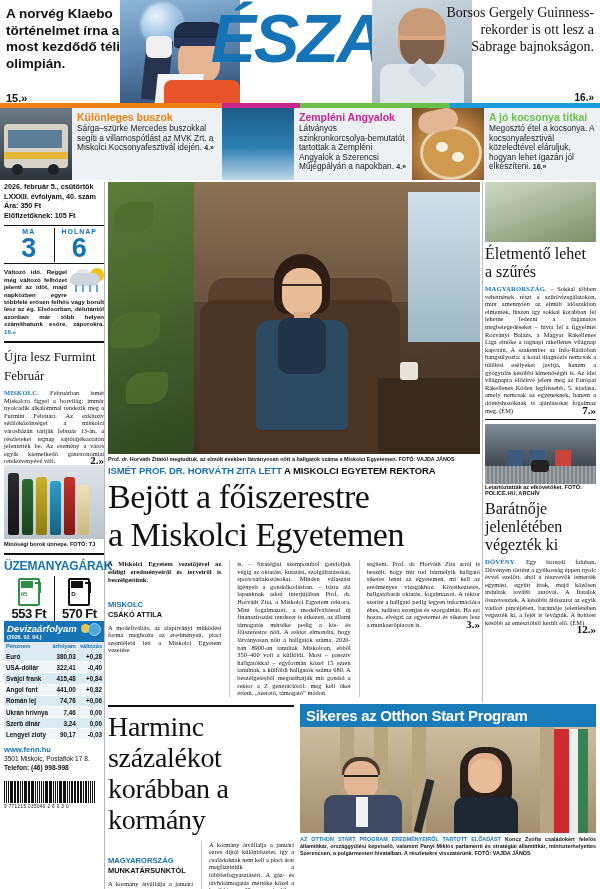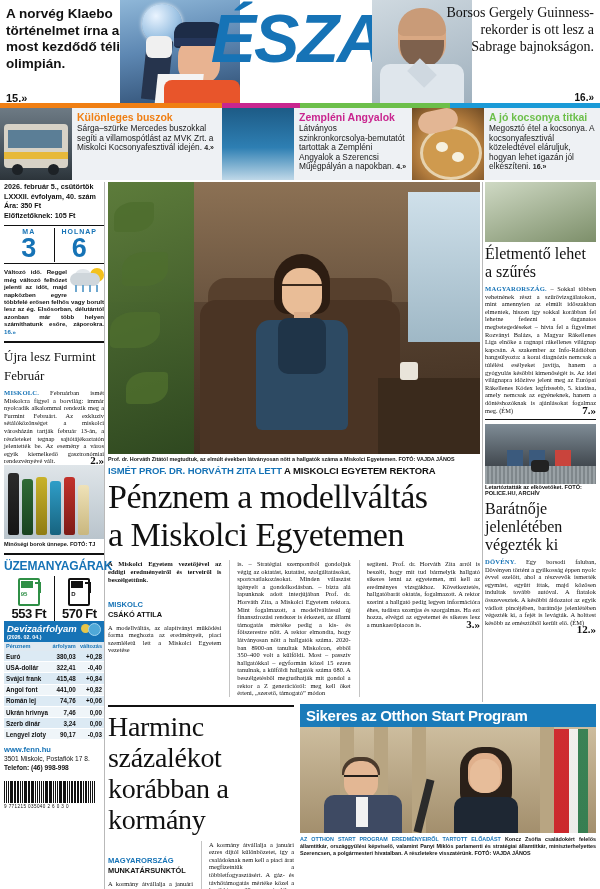--- a/index.html
+++ b/index.html
@@ -522,21 +522,21 @@
             <span class="scarf"></span>
         </div>
       </div>
       <div class="photocap">Prof. dr. Horváth Zitától megtudtuk, az elmúlt években látványosan nőtt a hallgatók száma a Miskolci Egyetemen. FOTÓ: VAJDA JÁNOS</div>
 
       <div class="overline">
         <span class="hl">ISMÉT PROF. DR. HORVÁTH ZITA LETT</span><span> A MISKOLCI EGYETEM REKTORA</span>
       </div>
 
       <h1 class="headline">
-        <span>Pénznem a modellváltás</span><br>
+        <span>Bejött a főiszerestre</span><br>
         <span>a Miskolci Egyetemen</span>
       </h1>
 
       <div class="lead3">
         <div class="c">
           <p class="standfirst">A Miskolci Egyetem vezetőjével az eddigi eredményeiről és terveiről is beszélgettünk.</p>
           <div class="place">MISKOLC</div>
           <div class="byline">CSÁKÓ ATTILA</div>
           <p class="bodytext">A modellváltás, az alapítványi működési forma meghozta az eredményeit, piaci szemléletű lett a Miskolci Egyetem vezetése</p>
         </div>

